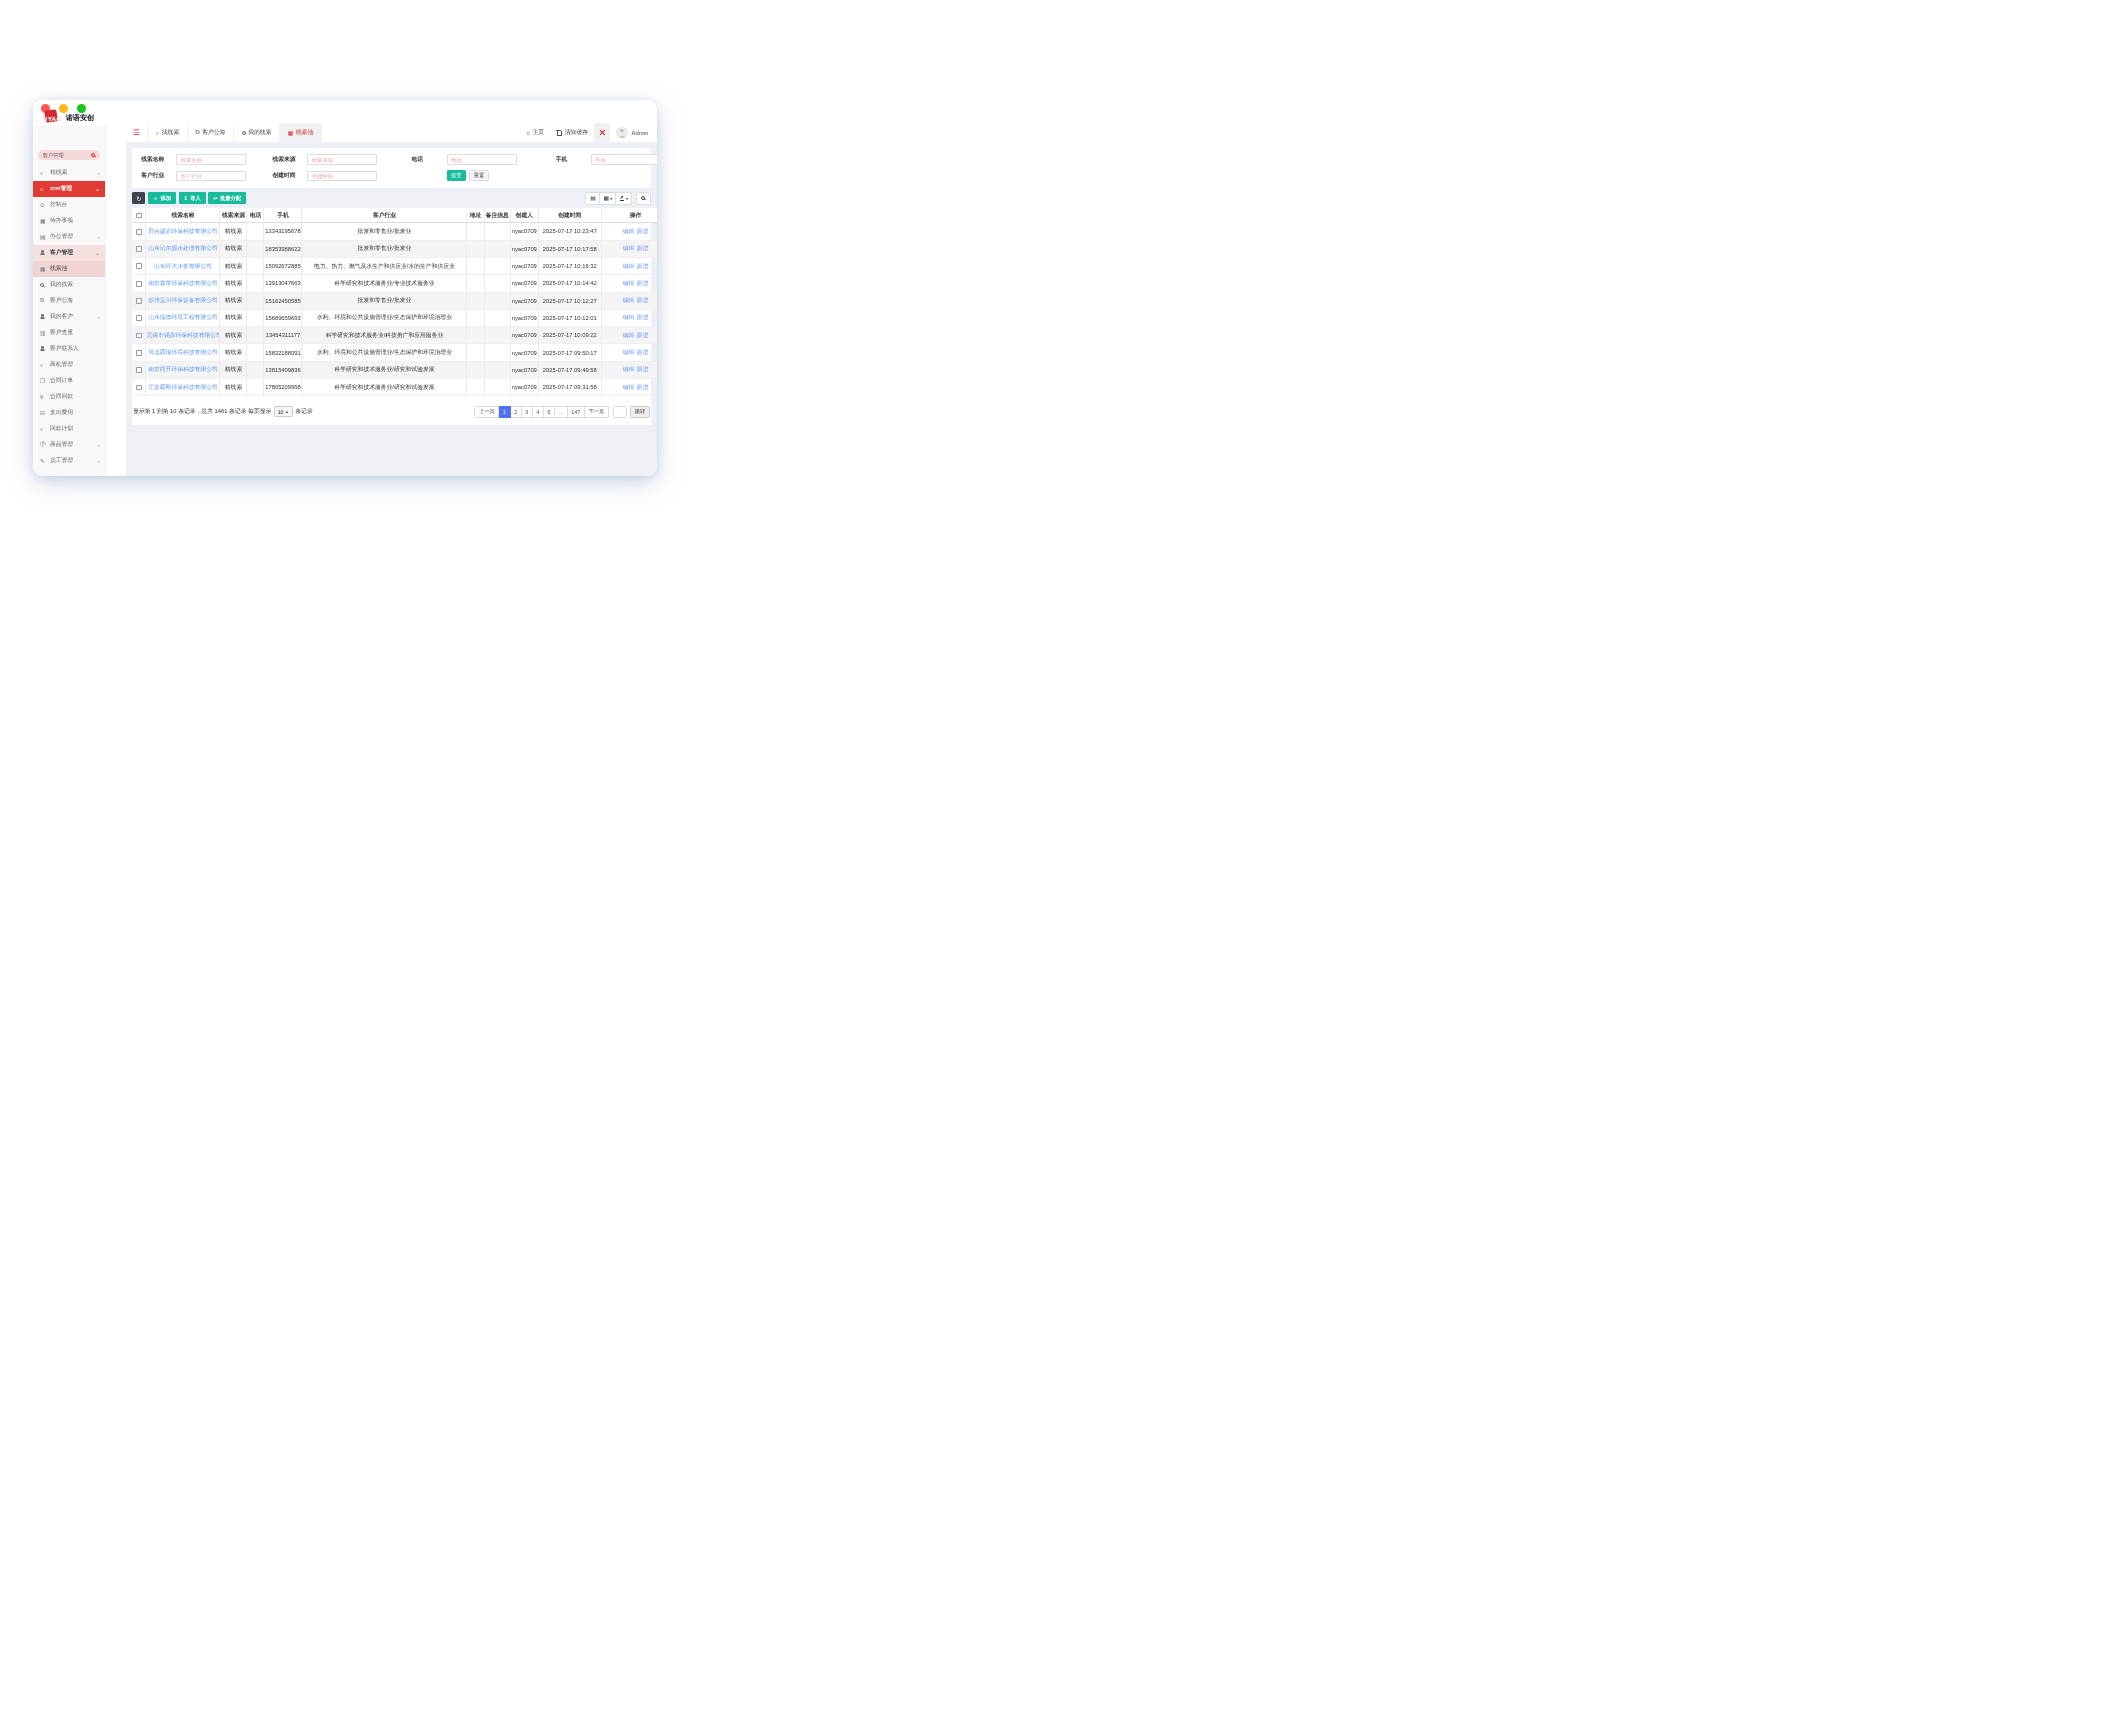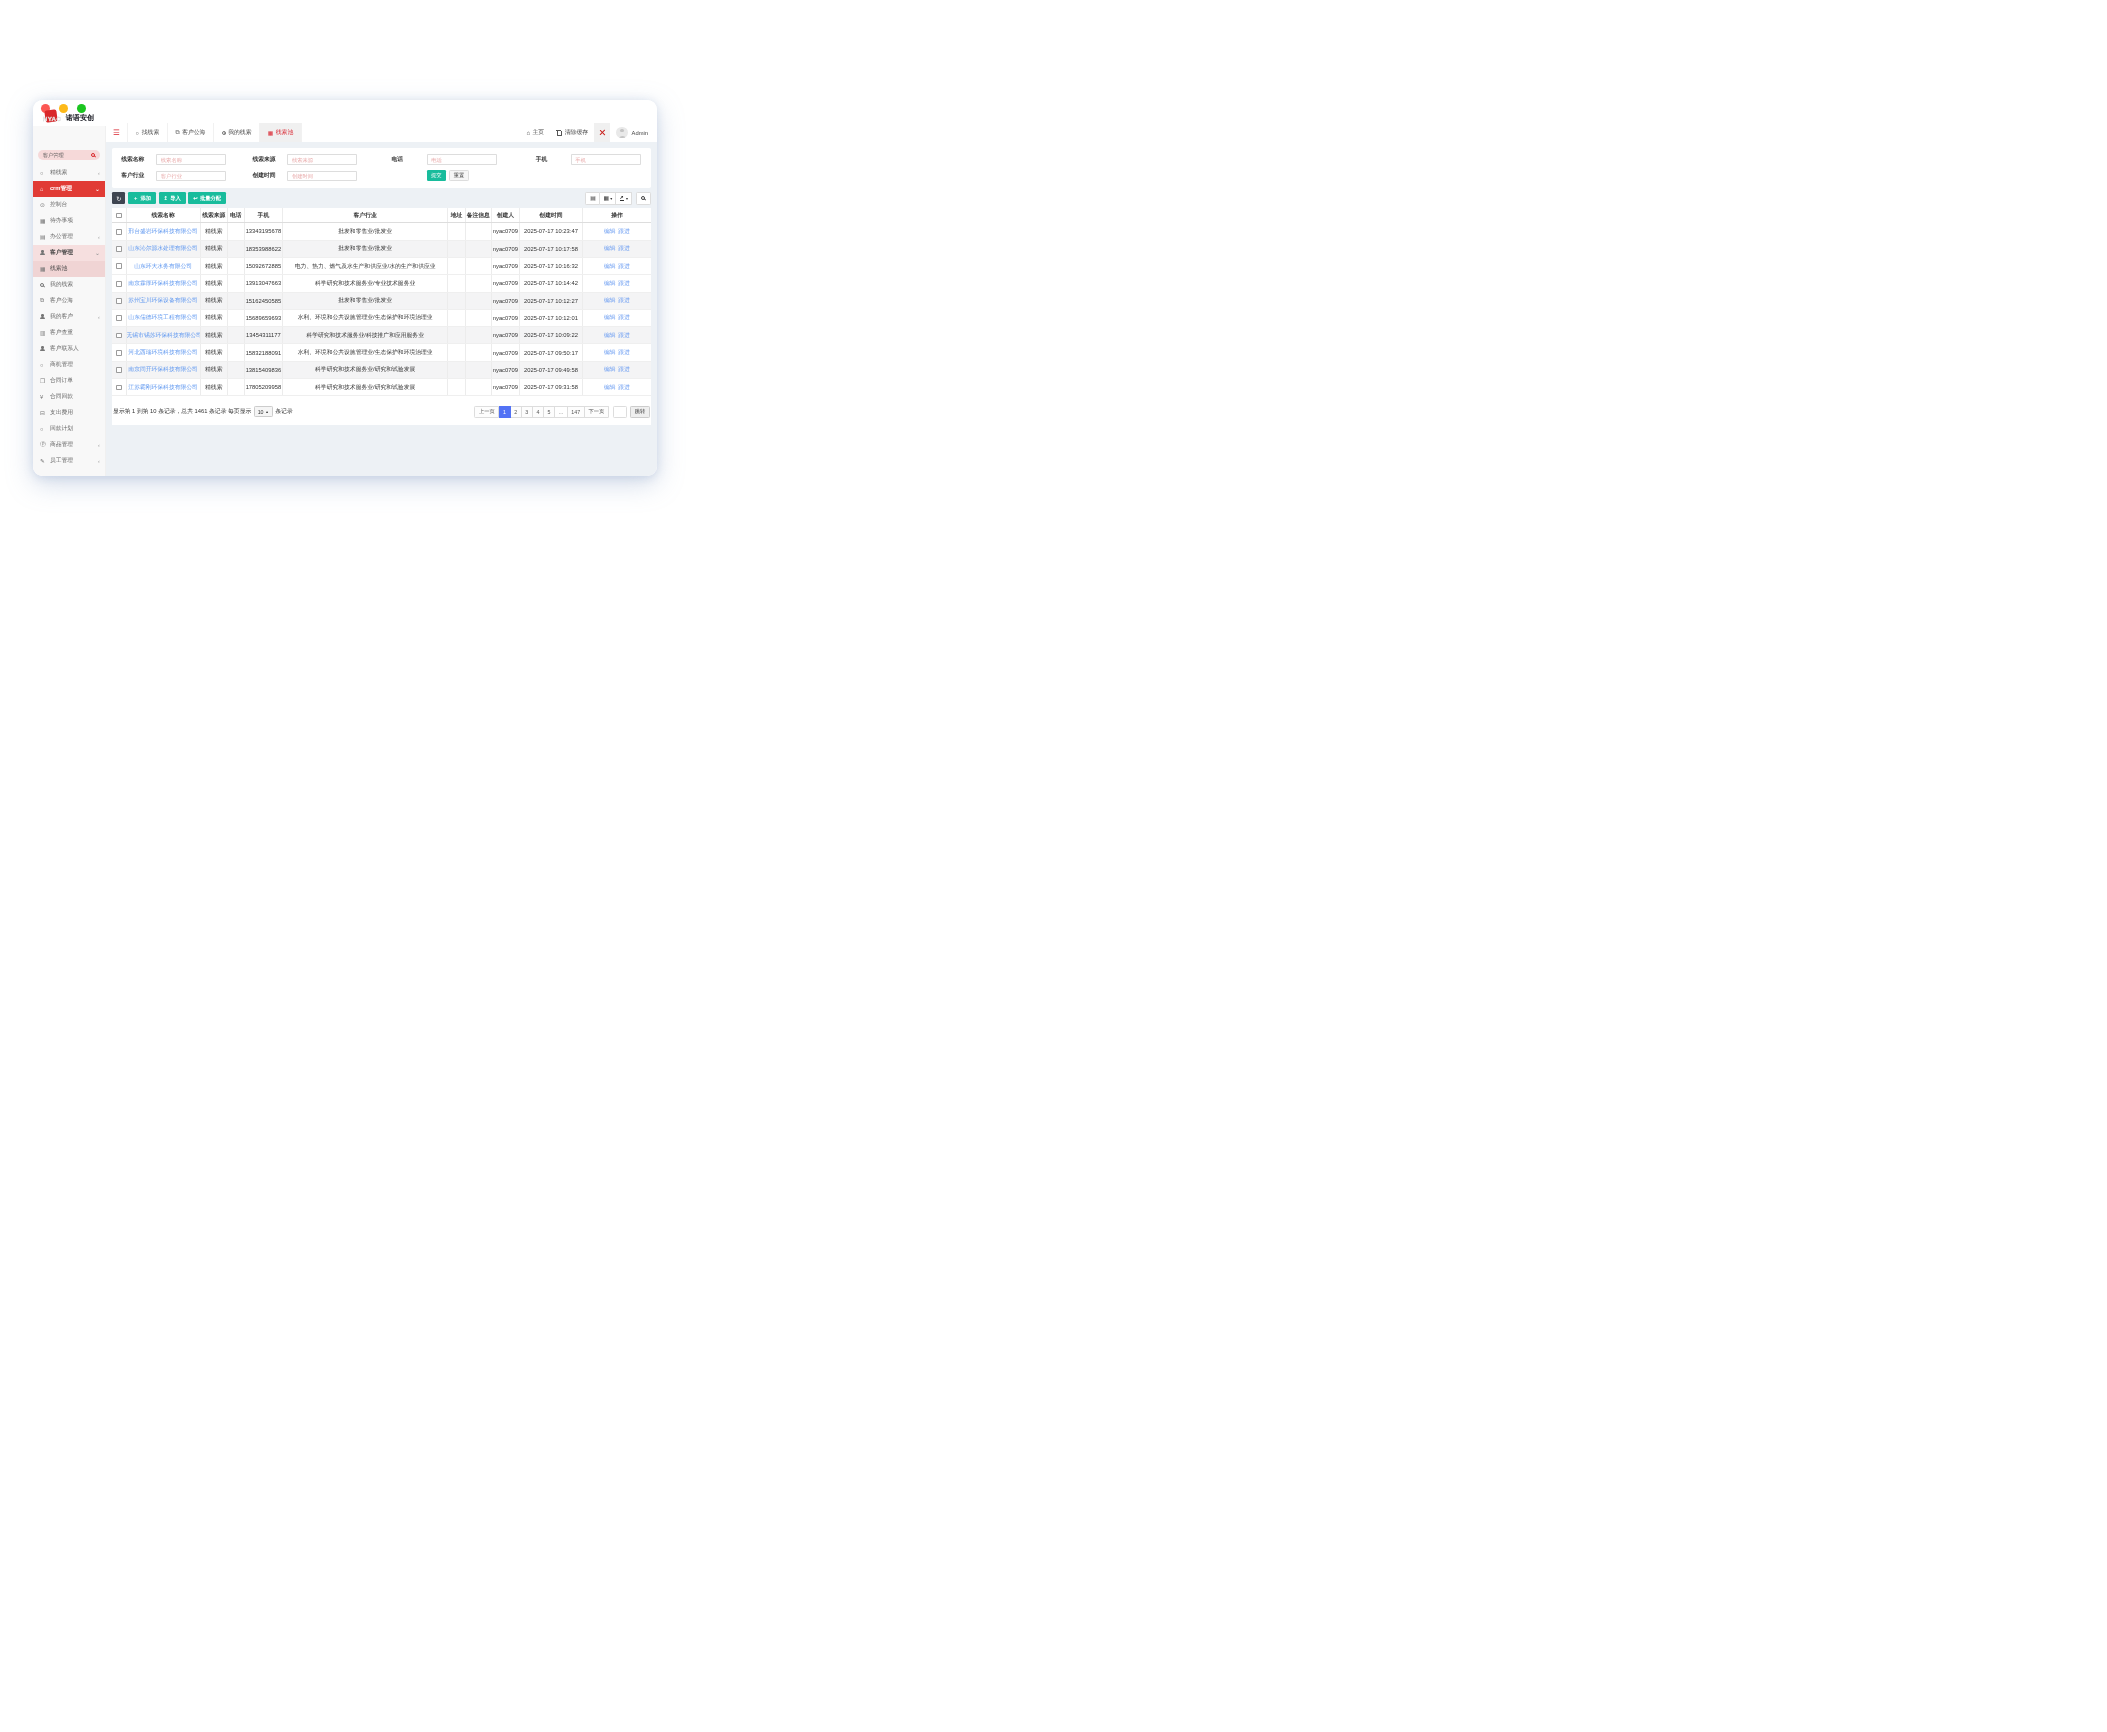--- a/index.html
+++ b/index.html
@@ -2,20 +2,21 @@
 <html style="font-size:7.1px"><head>
 <meta charset="utf-8">
 <style>
   * { margin:0; padding:0; box-sizing:border-box; }
   html,body { width:703px; height:578px; background:#fff; font-family:"Liberation Sans", sans-serif; }
   .window {
     position:absolute; left:33px; top:100px; width:624px; height:376px;
     background:#fff; border-radius:9.8px; overflow:hidden;
     box-shadow:0 8px 27px rgba(130,155,195,.35), 0 1.8px 8px rgba(130,155,195,.25);
     display:flex;
+    gap:20px;
   }
   
   .sidebar { width:73px; flex:0 0 73px; display:flex; flex-direction:column; background:#fff; }
   .dots { display:flex; gap:9px; padding:4px 0 0 8.4px; height:13.3px; }
   .dot { width:9px; height:9px; border-radius:50%; }
   .logo-row { height:9.8px; display:flex; align-items:center; padding-left:9.8px; position:relative; }
   .logo-badge { position:absolute; left:11.6px; top:-3.1px; width:11.6px; height:11.6px; background:#d9282b; border-radius:2.2px; transform:rotate(-8deg); }
   .logo-nyac { position:relative; z-index:1; color:#fff; font-weight:bold; font-size:6.2px; letter-spacing:0.4px; -webkit-text-stroke:0.3px #d0d0d0; }
   .logo-title { position:relative; z-index:1; margin-left:4.4px; font-size:7.1px; font-weight:bold; color:#15161f; }
   .side-menu { flex:1; background:#f8f8f8; margin-top:3.1px; padding-top:23.6px; border-right:0.4px solid #f0f0f0; overflow:hidden; }

